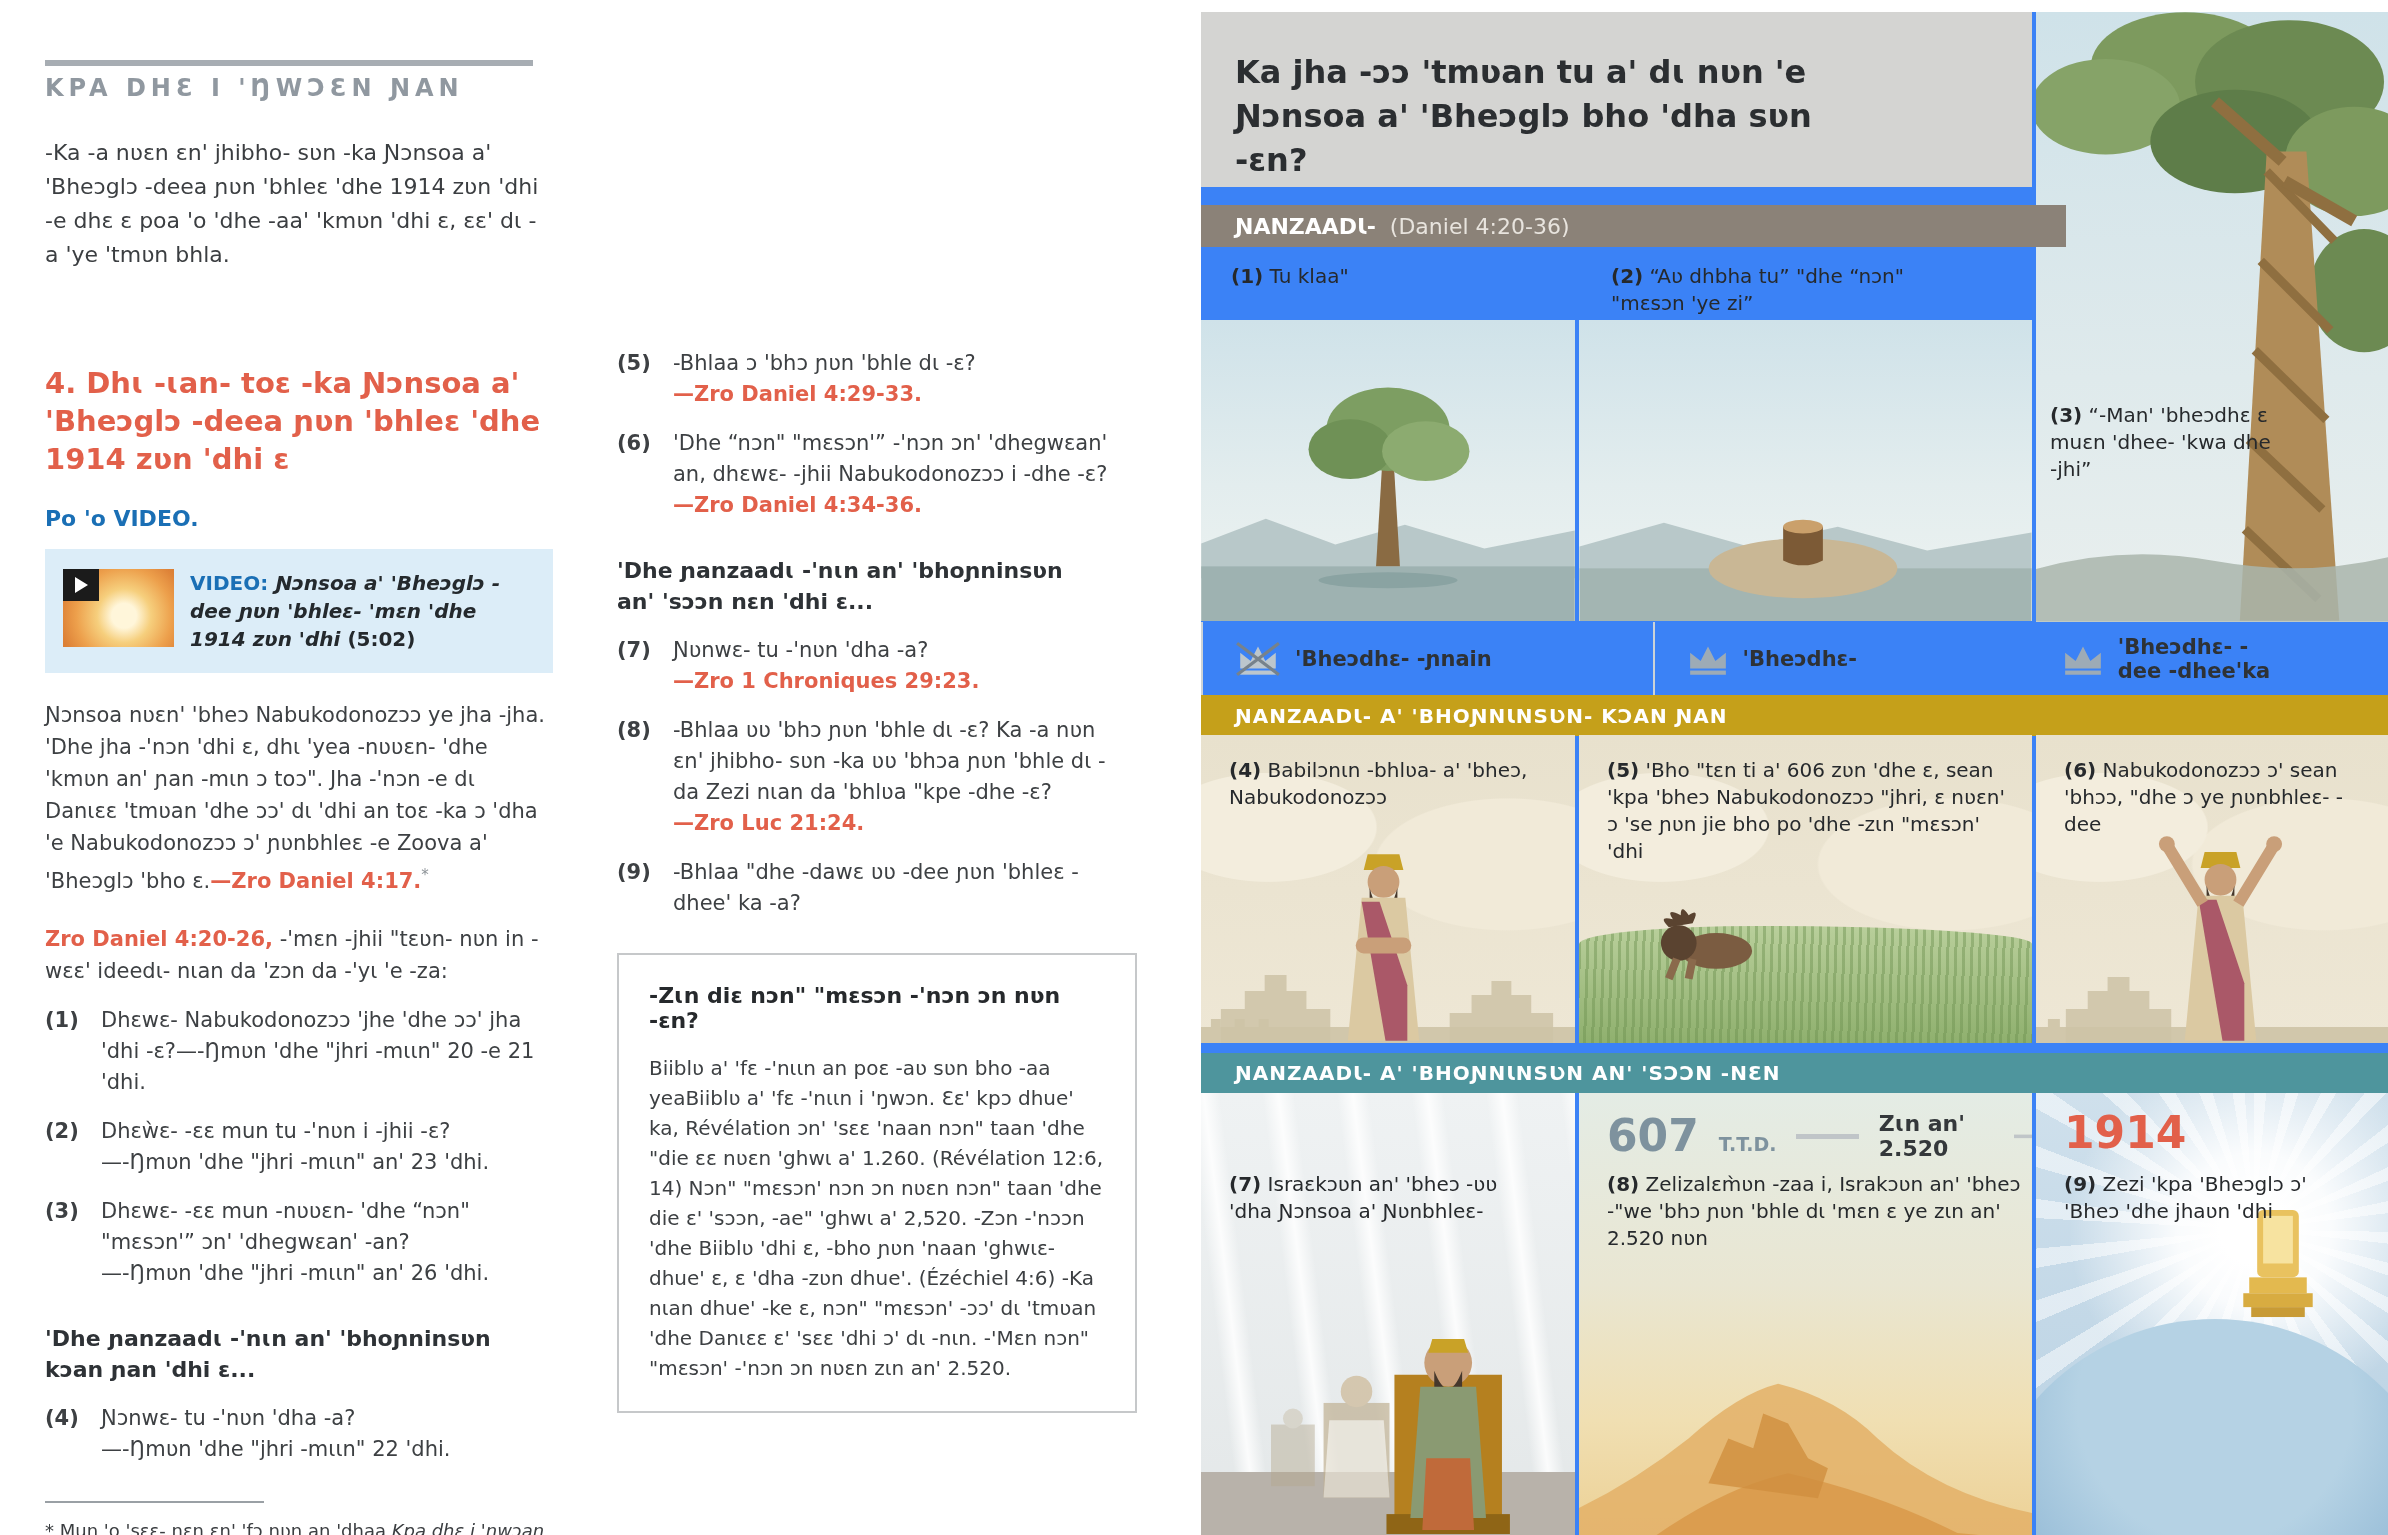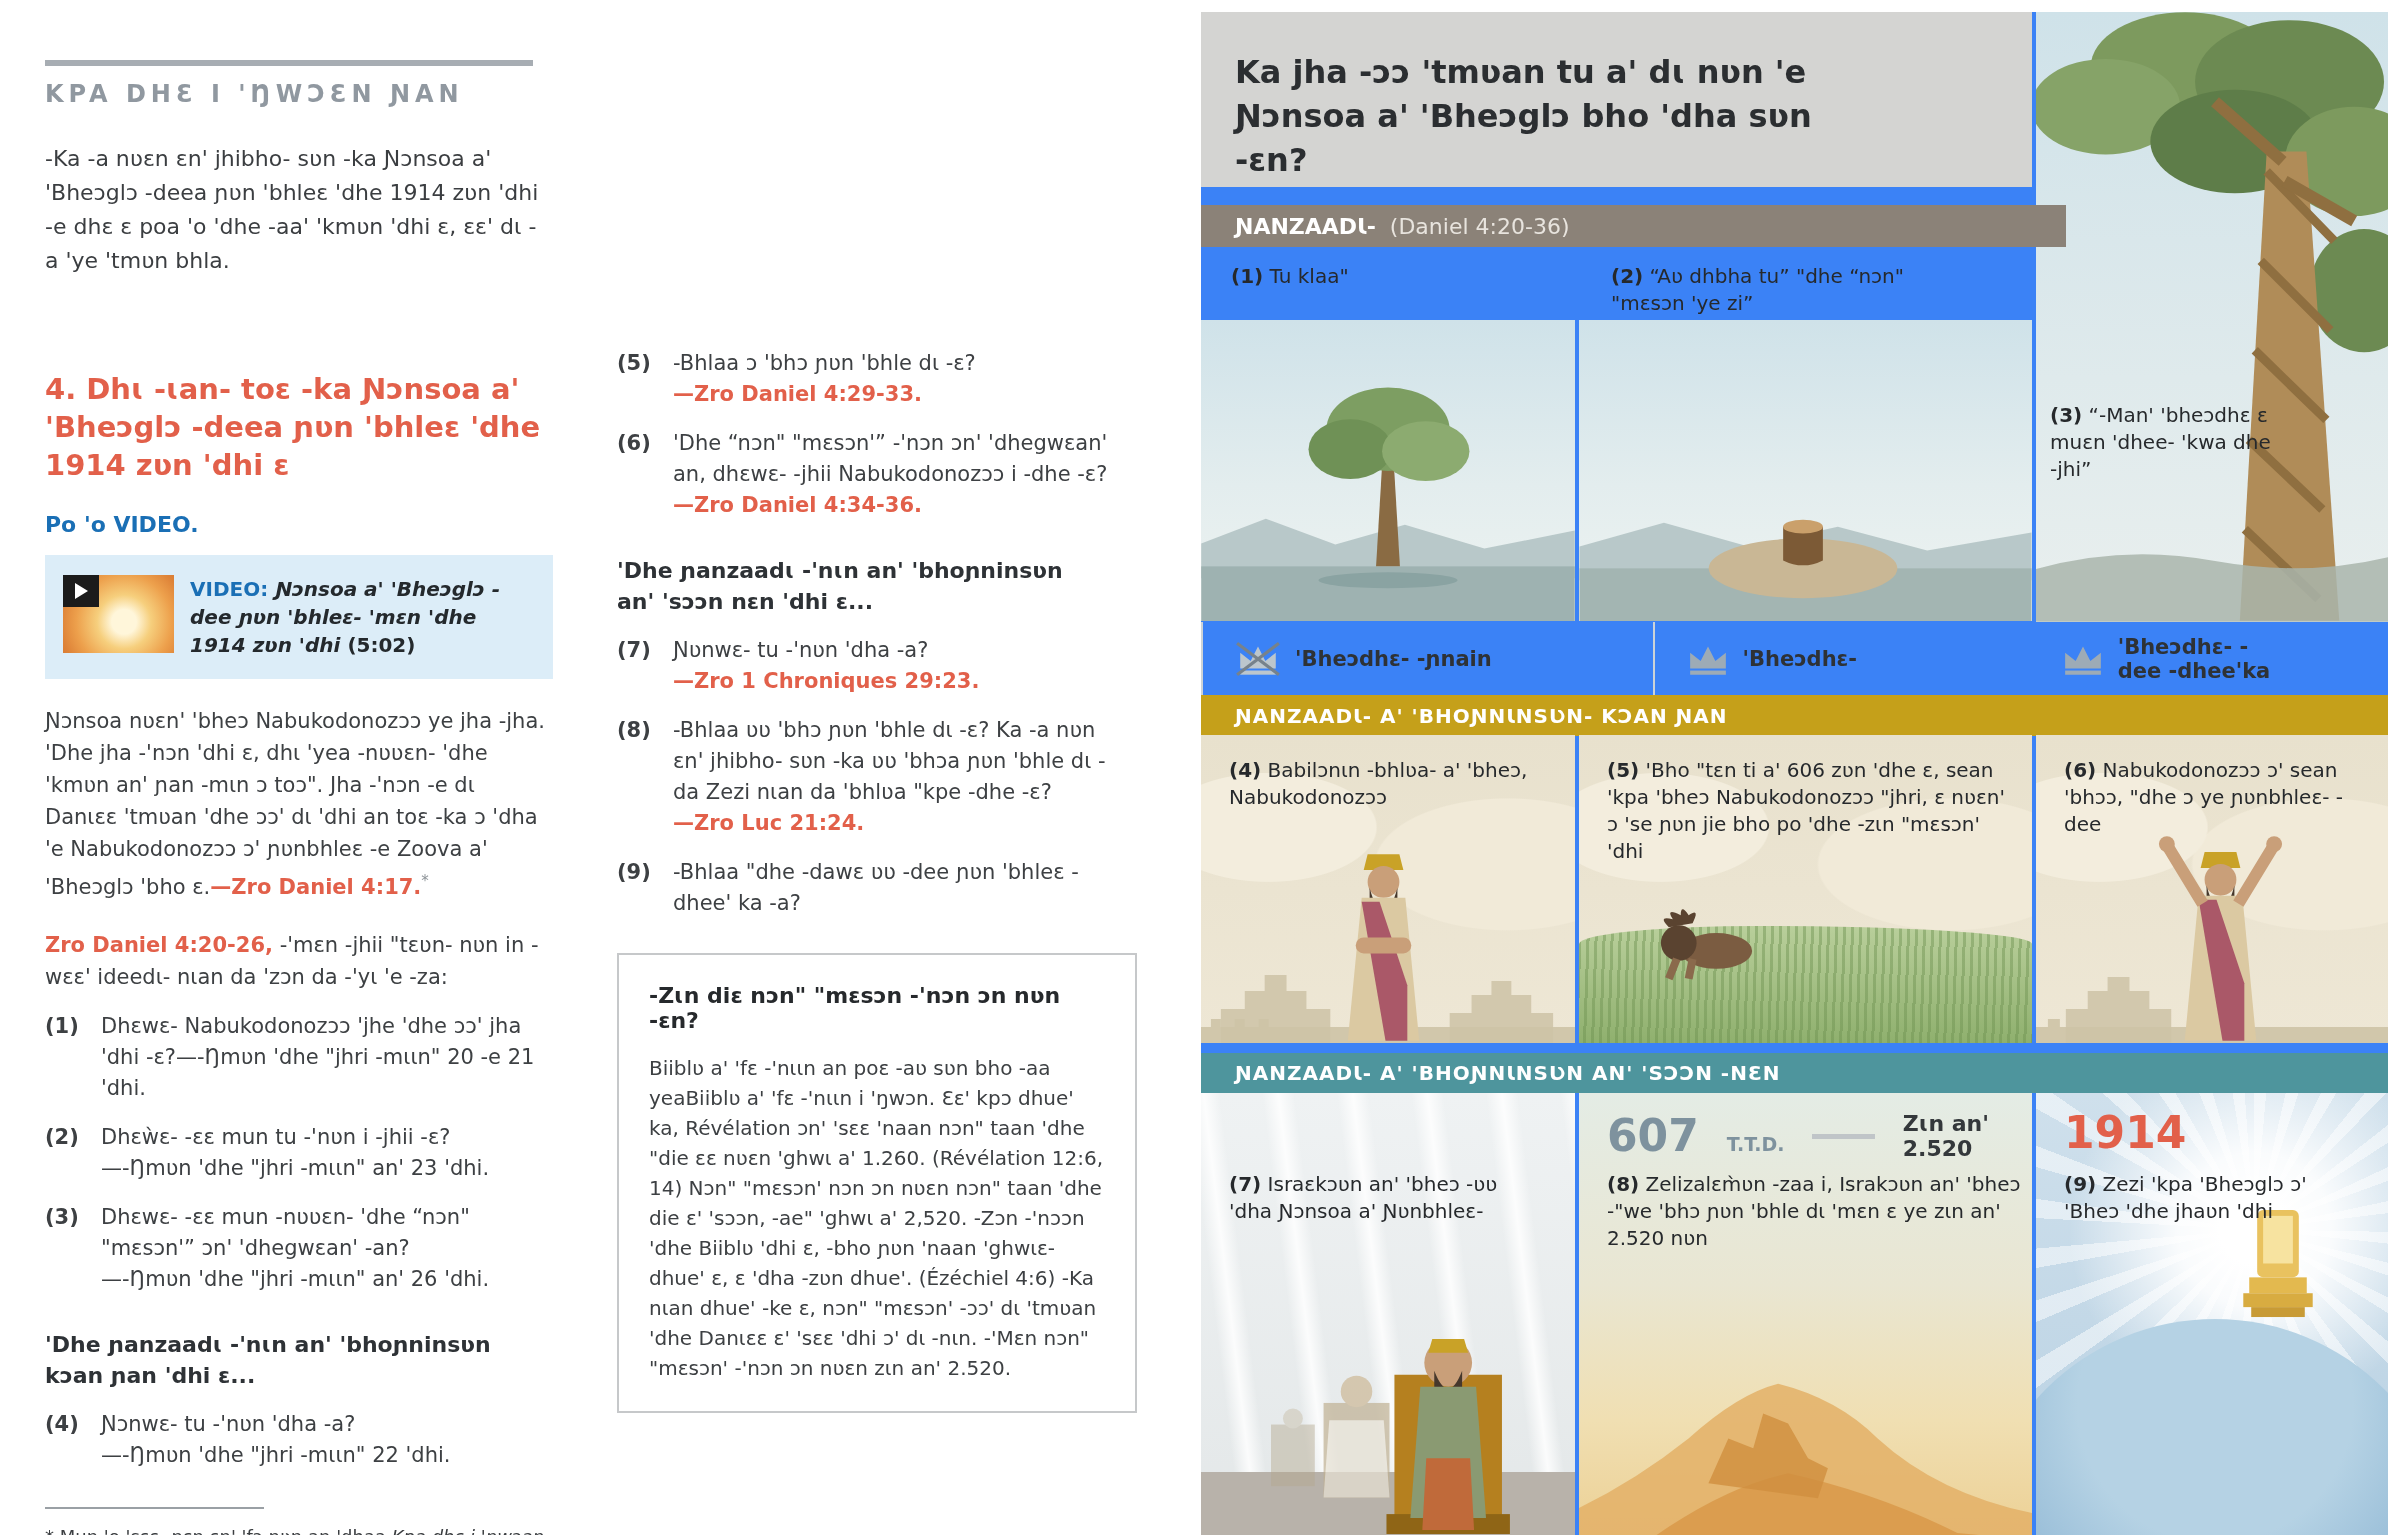--- a/index.html
+++ b/index.html
@@ -4,21 +4,21 @@
 <style>
   html,body{margin:0;padding:0;background:#ffffff;}
   body{width:2388px;height:1535px;position:relative;overflow:hidden;
        font-family:"DejaVu Sans",sans-serif;color:#3d4043;}
   .abs{position:absolute;}
 
   
   .colA{position:absolute;left:45px;top:60px;width:502px;}
   .colB{position:absolute;left:617px;top:348px;width:512px;}
   .rule-top{width:488px;height:6px;background:#a7adb3;}
-  .kicker{margin-top:14px;font-size:24px;font-weight:bold;letter-spacing:5px;color:#9098a0;}
+  .kicker{margin-top:8px;font-size:24px;font-weight:bold;letter-spacing:5px;color:#9098a0;}
   .intro{margin-top:34px;font-size:22px;line-height:34px;color:#3b3e41;}
   .lesson-title{margin-top:92px;font-size:29px;line-height:38px;font-weight:bold;color:#e2604a;}
   .video-link{margin-top:28px;font-size:22px;font-weight:bold;color:#1a6fb5;cursor:pointer;}
   .video-box{margin-top:18px;width:472px;background:#dcedf8;padding:20px 18px;display:flex;gap:16px;}
   .thumb{position:relative;width:111px;height:78px;flex:0 0 111px;
          background:radial-gradient(circle at 55% 60%, #fff6da 0 16%, #f6cf7d 35%, #eda04c 62%, #de8338 82%, #d4752f);}
   .play-box{position:absolute;top:0;left:0;width:36px;height:32px;background:#1b1b1b;
             display:flex;align-items:center;justify-content:center;}
   .play-tri{width:0;height:0;border-left:13px solid #ffffff;border-top:8px solid transparent;border-bottom:8px solid transparent;}
   .video-text{font-size:20px;line-height:28px;font-weight:bold;font-style:italic;color:#24292d;}
@@ -89,21 +89,21 @@
   .panelb.p7{left:0;width:374px;
      background:repeating-linear-gradient(83deg, rgba(255,255,255,0) 0 42px, rgba(255,255,255,.85) 58px, rgba(255,255,255,0) 74px),
                 linear-gradient(180deg,#eff2f3,#e3e7e8);}
   .panelb.p8{left:378px;width:453px;
      background:linear-gradient(180deg,#e4ece5 0%,#e9e6d2 42%,#f0dfb2 72%,#eccf92 100%);}
   .panelb.p9{left:835px;width:352px;
      background:repeating-conic-gradient(from 0deg at 62% 30%, rgba(255,255,255,.5) 0 5deg, rgba(255,255,255,0) 5deg 13deg),
                 radial-gradient(circle at 62% 30%, #ffffff 0 9%, rgba(255,255,255,.9) 20%, rgba(255,255,255,0) 48%),
                 linear-gradient(180deg,#cfe0ec,#b7d0e2);}
   .floor7{position:absolute;bottom:0;left:0;width:100%;height:76px;background:#b8b2aa;}
-  .timeline{position:absolute;left:28px;top:18px;display:flex;align-items:center;gap:28px;}
+  .timeline{position:absolute;left:28px;top:18px;display:flex;align-items:center;gap:20px;}
   .t-start{font-size:44px;font-weight:bold;color:#7e929e;line-height:44px;}
   .t-era{font-size:19px;font-weight:bold;color:#7e929e;align-self:flex-end;padding-bottom:6px;}
   .t-line{width:88px;height:5px;background:#c0c5c8;}
   .t-span{font-size:22px;color:#34383b;font-weight:bold;}
   .t-end{position:absolute;left:28px;top:14px;font-size:44px;font-weight:bold;color:#e2604a;}
   .capb{position:absolute;left:28px;top:78px;}
   .earth{position:absolute;left:-60px;bottom:-249px;width:478px;height:478px;border-radius:50%;
          background:radial-gradient(circle at 50% 18%, #b5d2e4 0 30%, #7fabcd 68%, #6898bf 100%);}
   .throne9{position:absolute;left:56%;top:24%;}
 </style>

